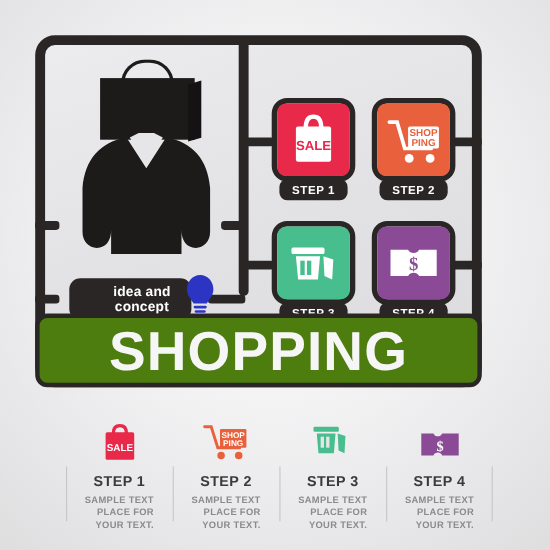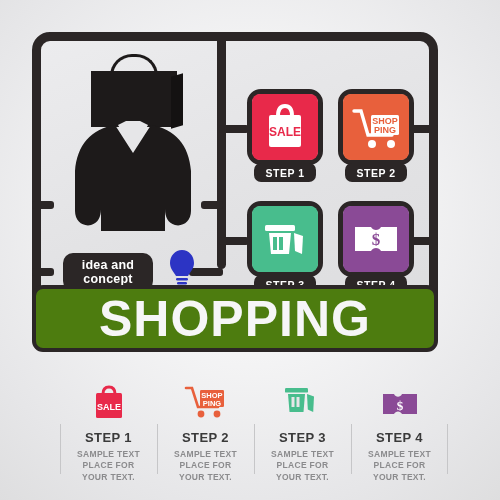--- a/index.html
+++ b/index.html
@@ -32,21 +32,21 @@
       transform:skewY(-16deg);}
   .bag-handle{position:absolute;left:47px;top:1px;width:42px;height:22px;
       border:3px solid #1d1a1a;border-bottom:none;border-radius:22px 22px 0 0;background:transparent;}
   .torso{position:absolute;left:8px;top:66px;width:124px;height:124px;}
   .torso svg{display:block;}
 
   .idea-pill{
     position:absolute;left:22px;top:212px;width:90px;height:38px;
     background:#2b2626;border-radius:10px;color:#fff;
     display:flex;align-items:center;justify-content:center;text-align:center;
-    font-size:12.5px;font-weight:bold;line-height:1.15;letter-spacing:.2px;
+    font-size:12.5px;font-weight:bold;line-height:1.15;letter-spacing:.2px;padding-left:21px;
   }
   .bulb{position:absolute;left:128px;top:208px;width:26px;height:42px;}
 
   
   .card{
     position:absolute;width:76px;height:76px;border-radius:14px;
     border:5px solid #2b2626;box-sizing:border-box;
     display:flex;align-items:center;justify-content:center;
     box-shadow:inset 0 0 0 3px #f2f2f2;
   }
@@ -70,21 +70,21 @@
   }
 
   
   .legend{position:absolute;left:60px;top:376px;width:390px;height:110px;display:flex;}
   .legend-col{position:relative;width:97px;display:flex;flex-direction:column;align-items:center;}
   .legend-icon{height:44px;display:flex;align-items:flex-end;justify-content:center;}
   .legend-rule{position:absolute;left:0;top:48px;width:1px;height:50px;background:#c6c6c8;}
   .legend-rule.last{left:auto;right:0;}
   .legend-title{margin-top:10px;font-size:13px;font-weight:bold;color:#3a3a3a;letter-spacing:.4px;}
   .legend-body{margin-top:4px;font-size:8.5px;font-weight:bold;color:#8b8b8d;
-      line-height:1.35;text-align:center;letter-spacing:.3px;}
+      line-height:1.35;text-align:right;letter-spacing:.3px;}
 </style>
 </head>
 <body>
 
 <div id="stage">
 
   <div class="frame">
 
     <div class="divider-v"></div>
 

